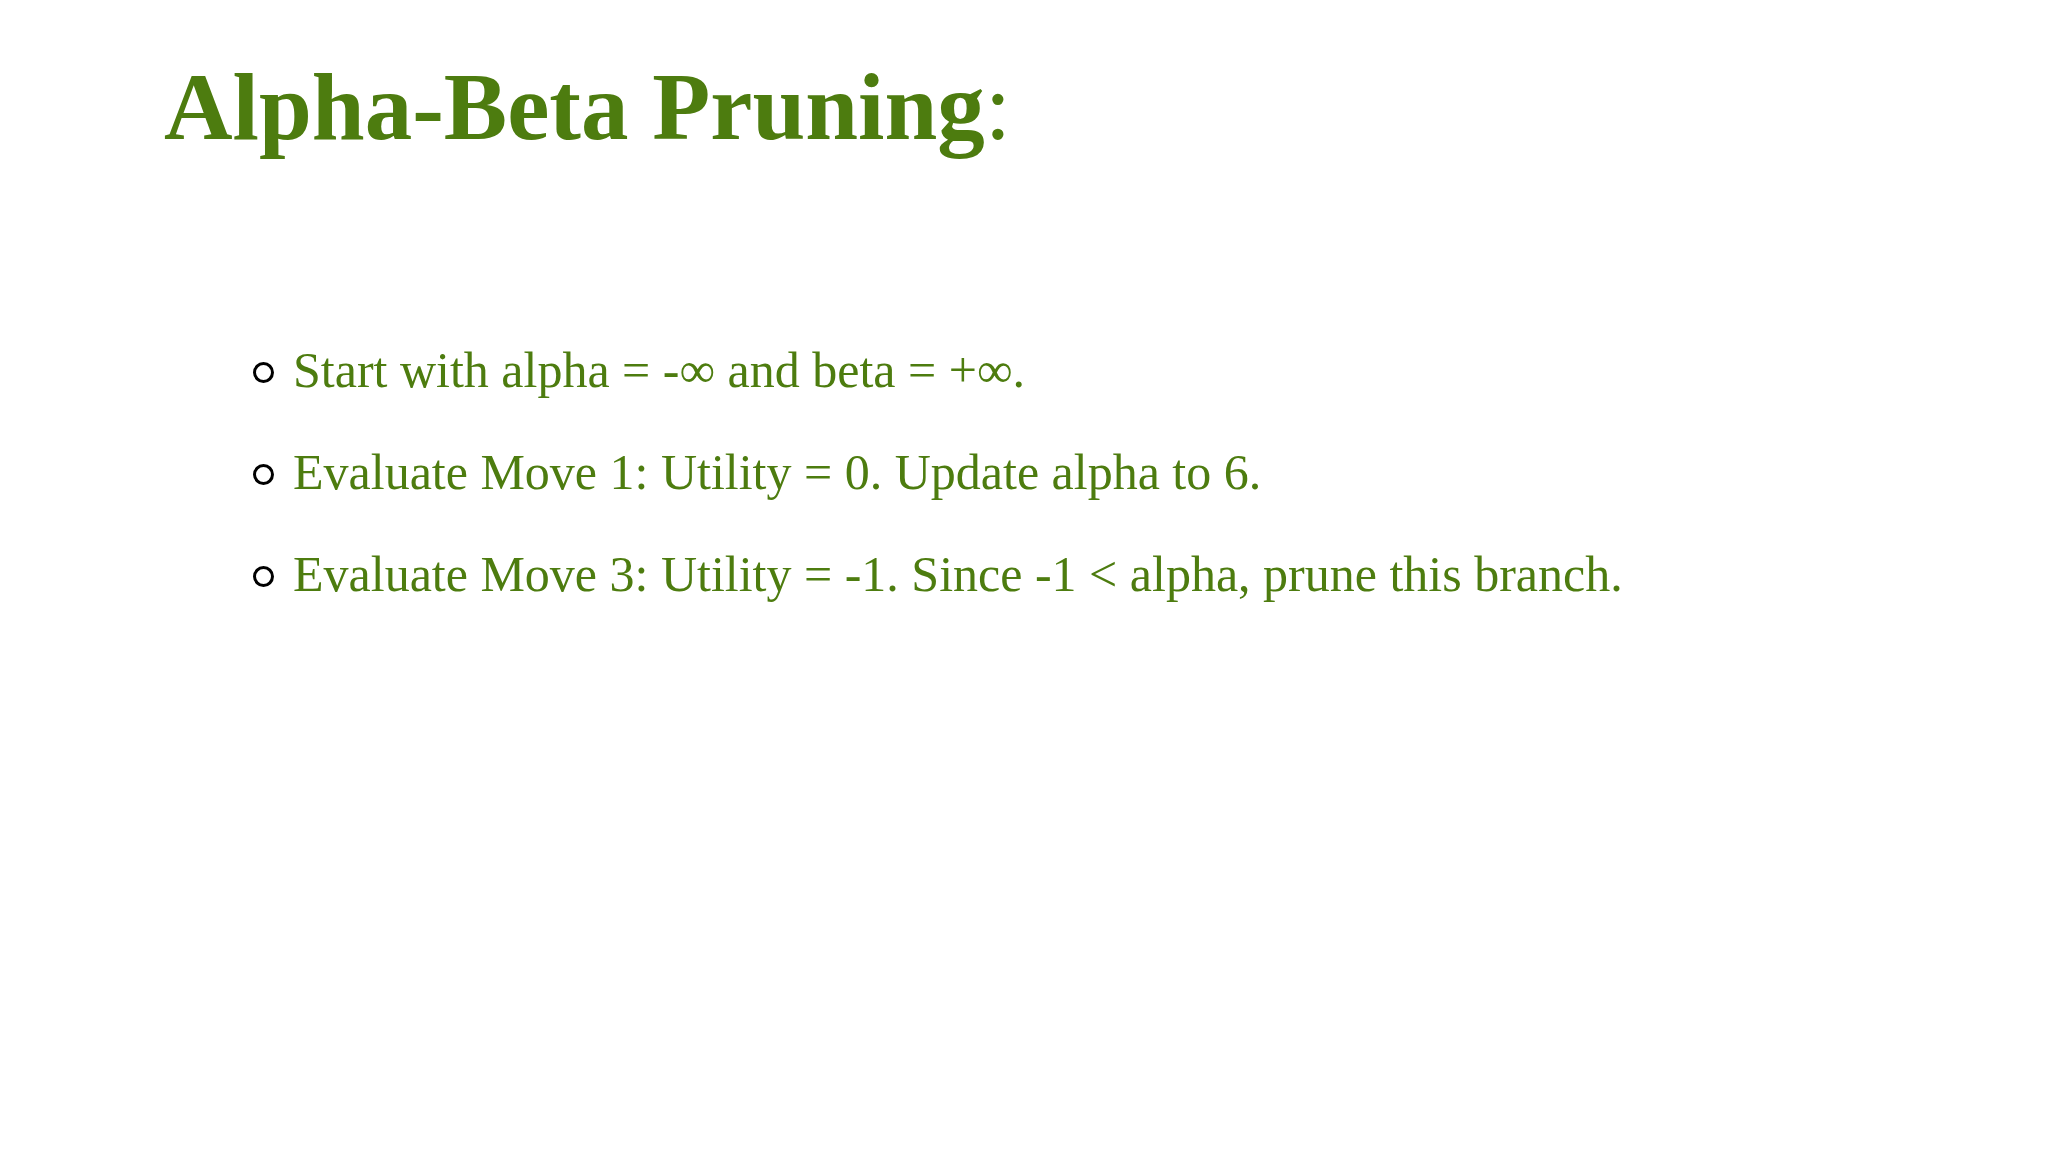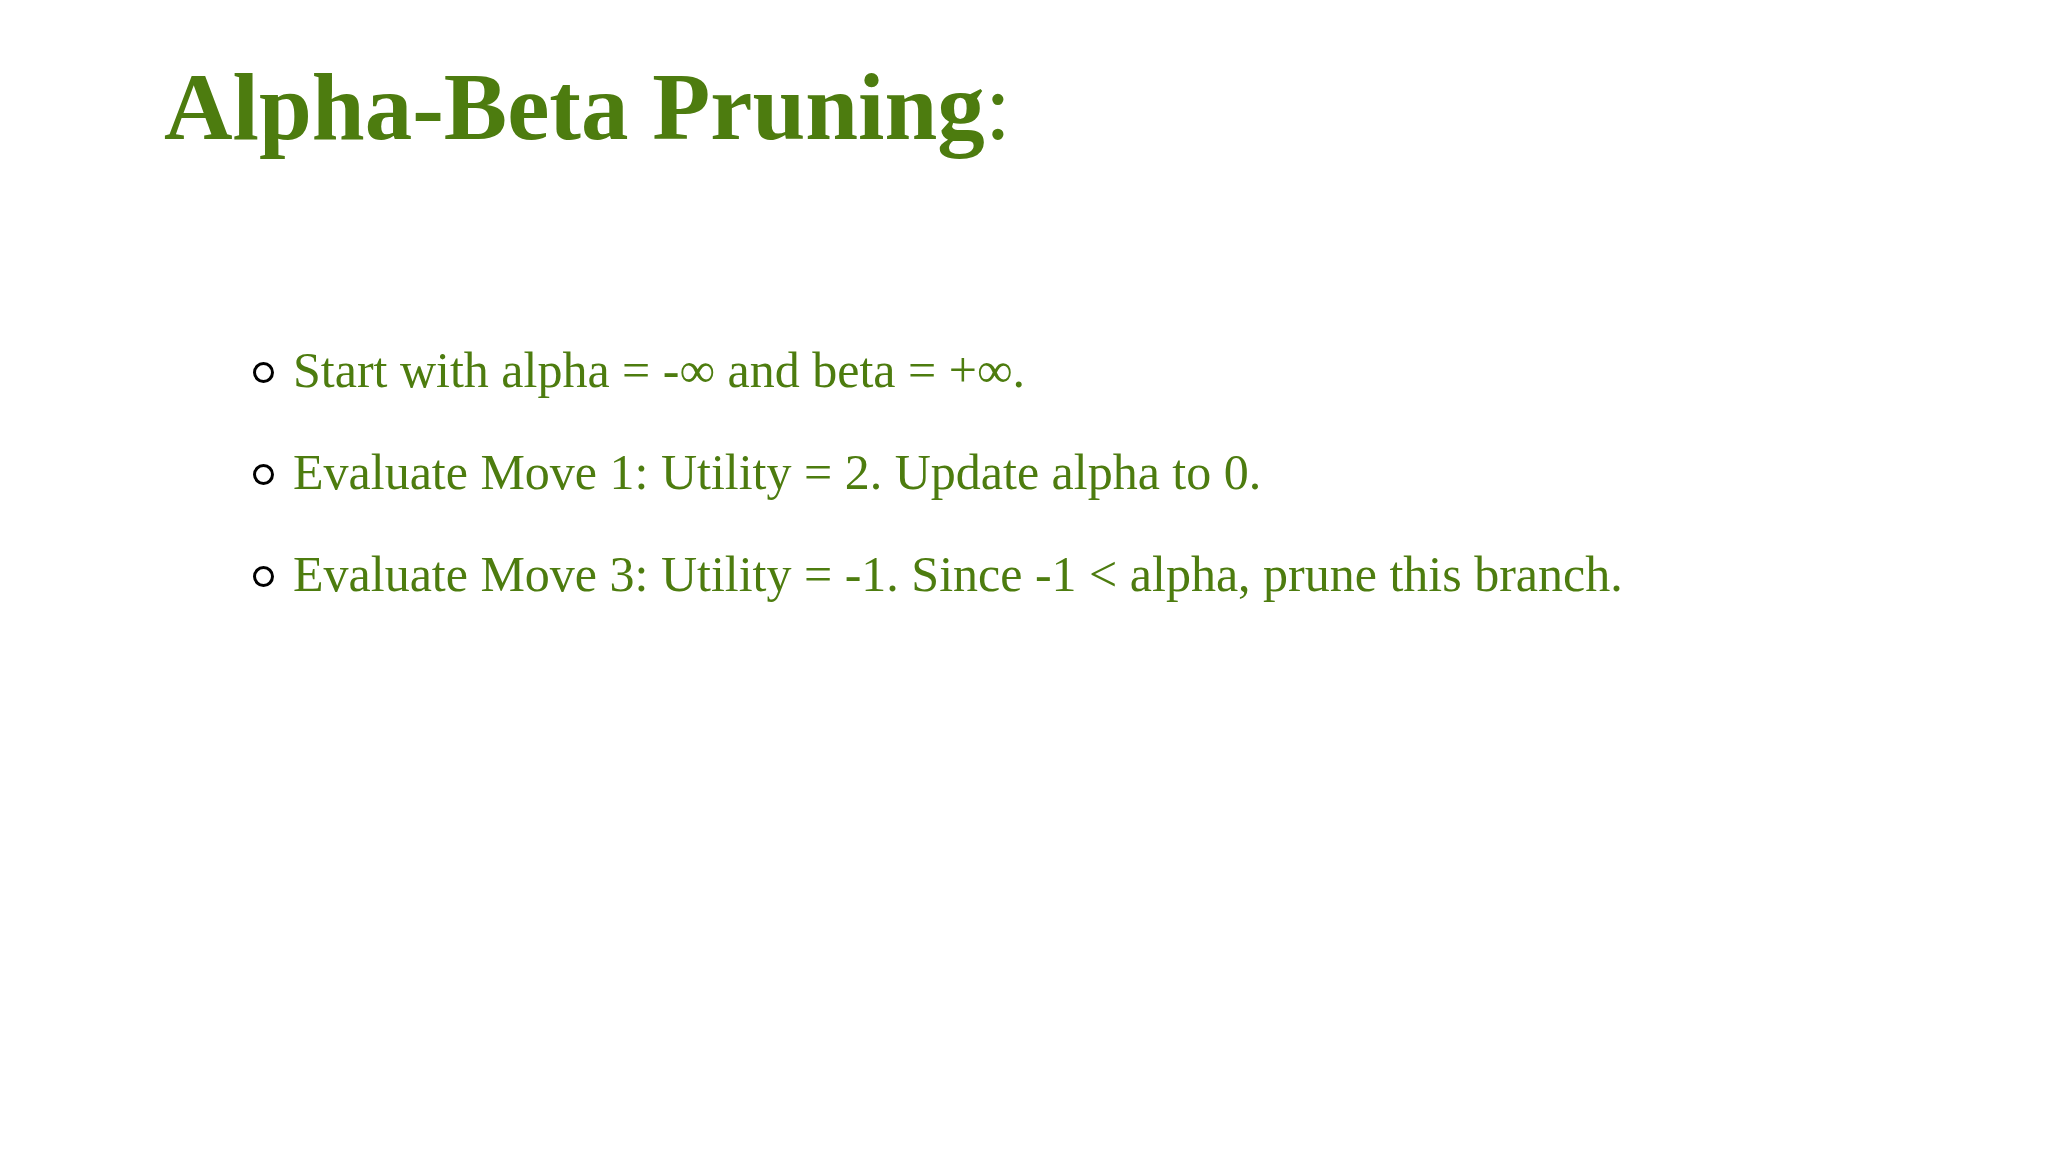--- a/index.html
+++ b/index.html
@@ -70,21 +70,21 @@
     <span class="title-main">Alpha-Beta Pruning</span><span class="title-colon">:</span>
   </h1>
 
   <ul class="bullet-list">
     <li class="bullet-item">
       <span class="bullet-ring"></span>
       <span class="bullet-text">Start with alpha = -∞ and beta = +∞.</span>
     </li>
     <li class="bullet-item">
       <span class="bullet-ring"></span>
-      <span class="bullet-text">Evaluate Move 1: Utility = 2. Update alpha to 0.</span>
+      <span class="bullet-text">Evaluate Move 1: Utility = 0. Update alpha to 6.</span>
     </li>
     <li class="bullet-item">
       <span class="bullet-ring"></span>
       <span class="bullet-text">Evaluate Move 3: Utility = -1. Since -1 &lt; alpha, prune this branch.</span>
     </li>
   </ul>
 
 </div>
 
 </body></html>

